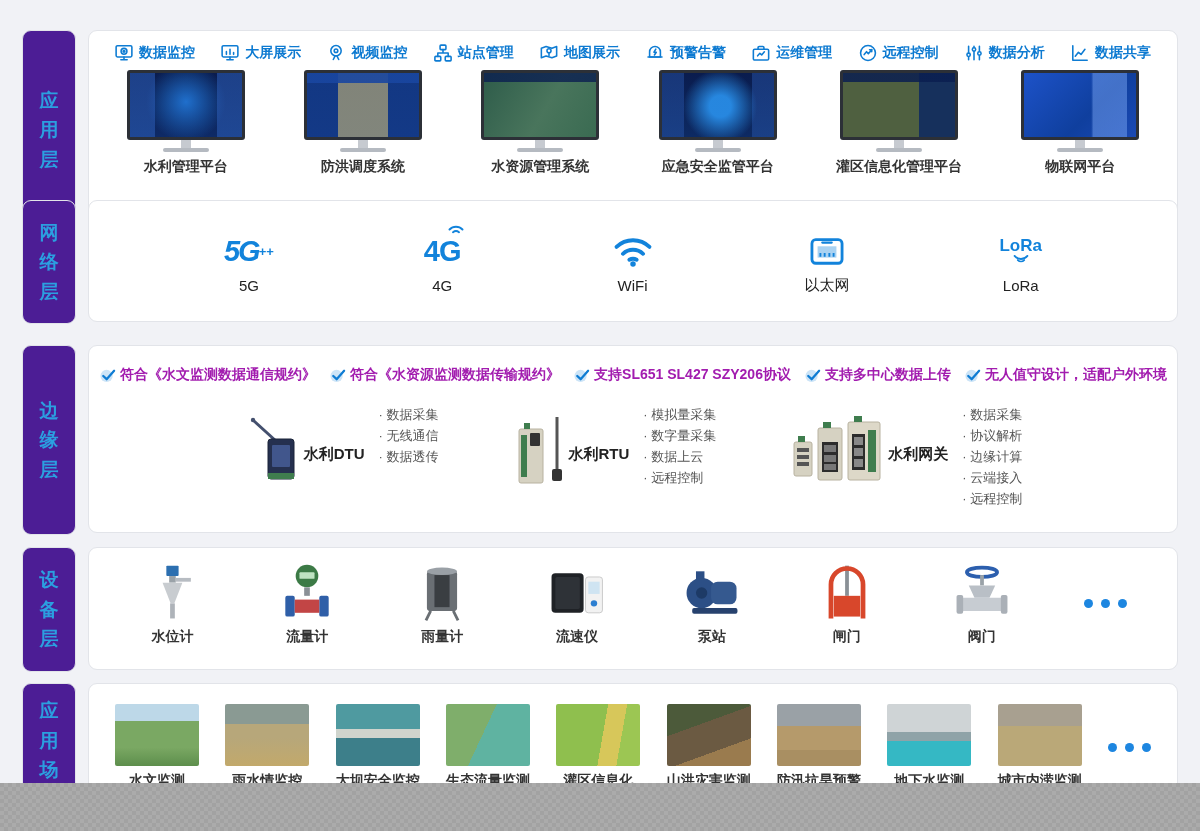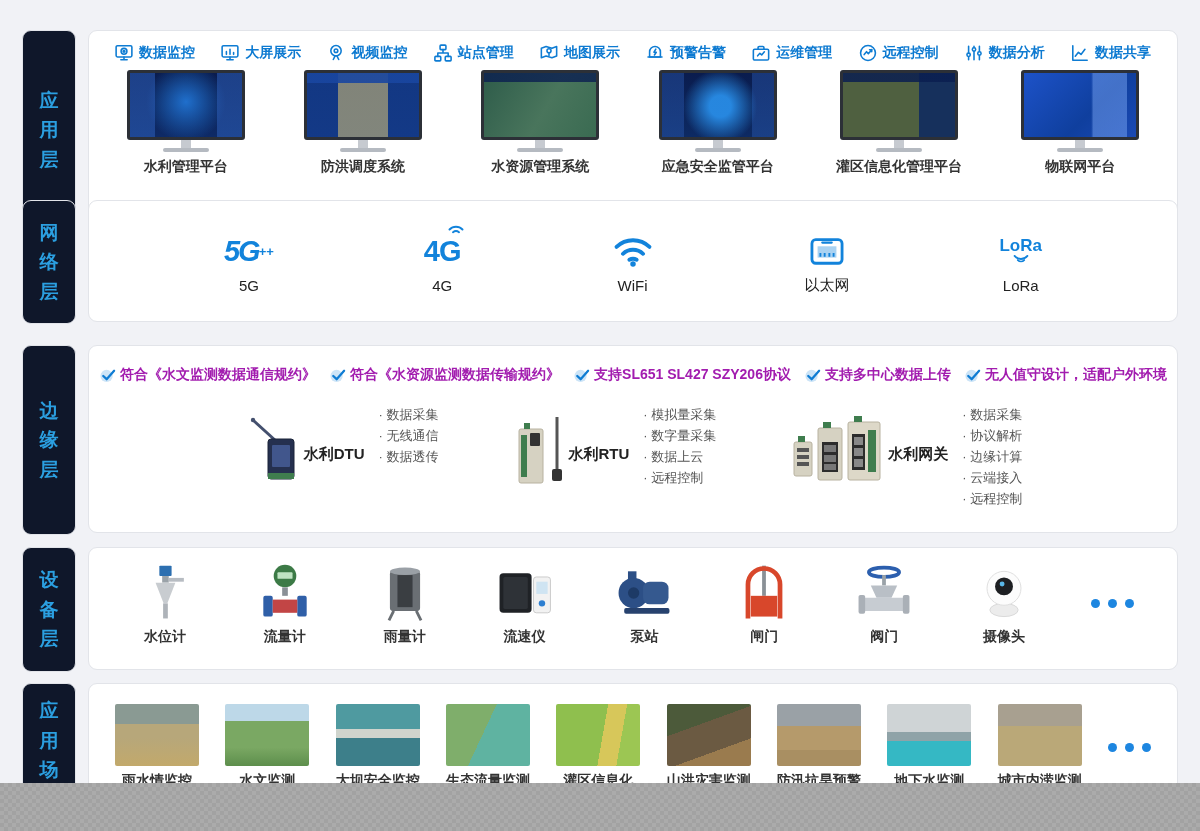--- a/index.html
+++ b/index.html
@@ -1,18 +1,18 @@
 <!DOCTYPE html>
 <html><head>
 <meta charset="utf-8">
 <style>
   html,body{margin:0;padding:0;}
   body{background:#e9eaee;font-family:"Liberation Sans","DejaVu Sans",sans-serif;}
   .page{position:relative;width:1200px;height:831px;background:#f1f2f6;overflow:hidden;margin:0 auto;}
-  .side-box{position:absolute;left:22px;width:52px;background:#0f172a;border:1px solid #e2e4e9;border-radius:9px;
+  .side-box{position:absolute;left:22px;width:52px;background:#4c1d95;border:1px solid #e2e4e9;border-radius:9px;
     display:flex;align-items:center;justify-content:center;}
   .side-label{width:22px;font-size:19px;font-weight:700;color:#2b9fe0;line-height:1.55;word-break:break-all;text-align:center;}
   .panel{position:absolute;left:88px;width:1090px;background:#fff;border:1px solid #e2e4e9;border-radius:9px;box-sizing:border-box;}
   
   .r1{top:30px;height:198px;} .r2{top:200px;height:122px;} .r3{top:345px;height:188px;}
   .r4{top:547px;height:123px;} .r5{top:683px;height:142px;}
   
   .feat-row{display:flex;justify-content:space-between;align-items:center;padding:13px 26px 0;}
   .feat{display:flex;align-items:center;gap:6px;}
   .feat svg{width:18px;height:18px;}
@@ -467,46 +467,37 @@
         <svg viewBox="0 0 70 70">
           <ellipse cx="35" cy="13" rx="16" ry="5" fill="none" stroke="#2c5fae" stroke-width="4"></ellipse>
           <rect x="33" y="16" width="4" height="11" fill="#9aa2a8"></rect>
           <path d="M21 27h28l-6 13H27z" fill="#b9bfc6"></path>
           <rect x="12" y="40" width="46" height="14" rx="3" fill="#c7ccd2"></rect>
           <rect x="8" y="37" width="7" height="20" rx="2" fill="#aab0b7"></rect>
             <rect x="55" y="37" width="7" height="20" rx="2" fill="#aab0b7"></rect>
         </svg>
         <div class="dev-label">阀门</div>
       </div>
-      <div class="dev">
-        <svg viewBox="0 0 70 70">
-          <ellipse cx="35" cy="53" rx="15" ry="7" fill="#ececec" stroke="#d8d8d8"></ellipse>
-          <circle cx="35" cy="30" r="18" fill="#fcfcfc" stroke="#ddd"></circle>
-          <circle cx="35" cy="28" r="9.5" fill="#1d1f22"></circle>
-            <circle cx="33" cy="25.5" r="2.6" fill="#59b7e8"></circle>
-        </svg>
-        <div class="dev-label">摄像头</div>
-      </div>
       <div class="dots">
           <i></i>
           <i></i>
           <i></i>
         </div>
     </div>
   </div>
 
   <div class="panel r5">
     <div class="scn-row">
       <div class="scn">
+        <div class="photo ph2"></div>
+        <div class="scn-label">水文监测</div>
+      </div>
+      <div class="scn">
         <div class="photo ph1"></div>
         <div class="scn-label">雨水情监控</div>
-      </div>
-      <div class="scn">
-        <div class="photo ph2"></div>
-        <div class="scn-label">水文监测</div>
       </div>
       <div class="scn">
         <div class="photo ph3"></div>
         <div class="scn-label">大坝安全监控</div>
       </div>
       <div class="scn">
         <div class="photo ph4"></div>
         <div class="scn-label">生态流量监测</div>
       </div>
       <div class="scn">

